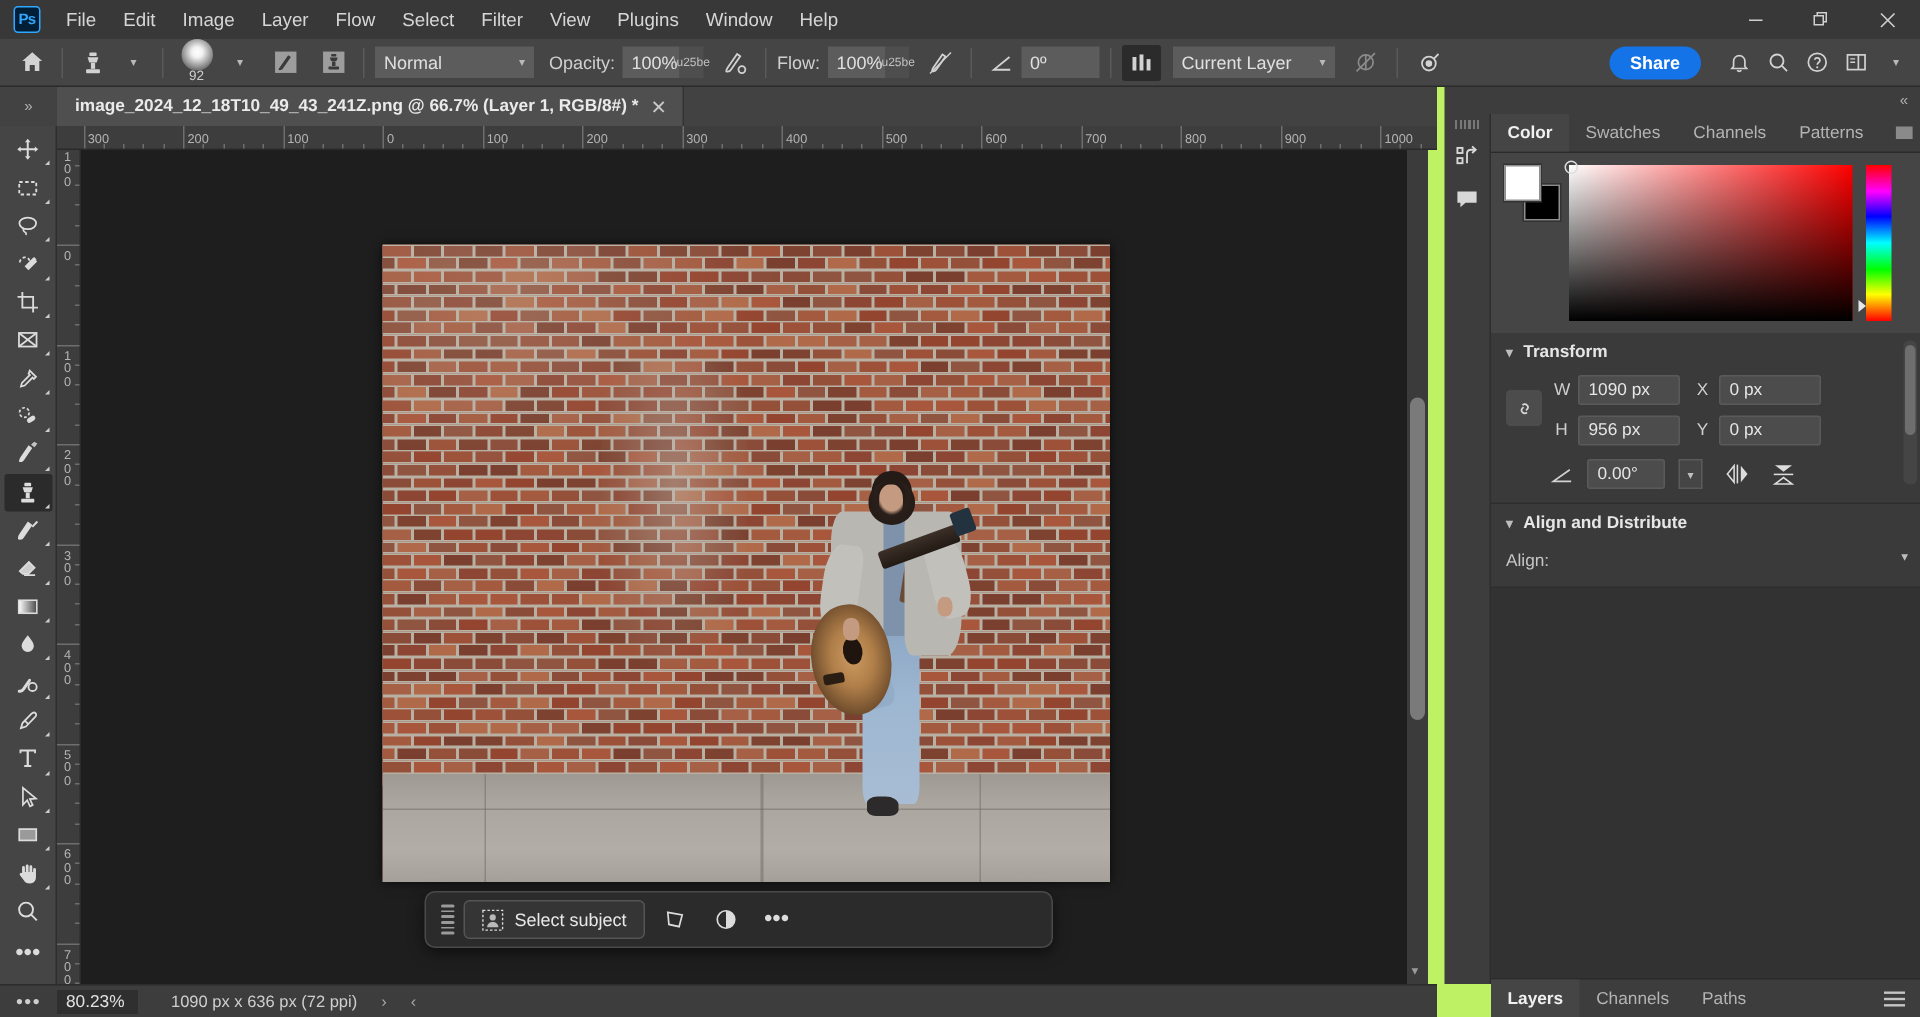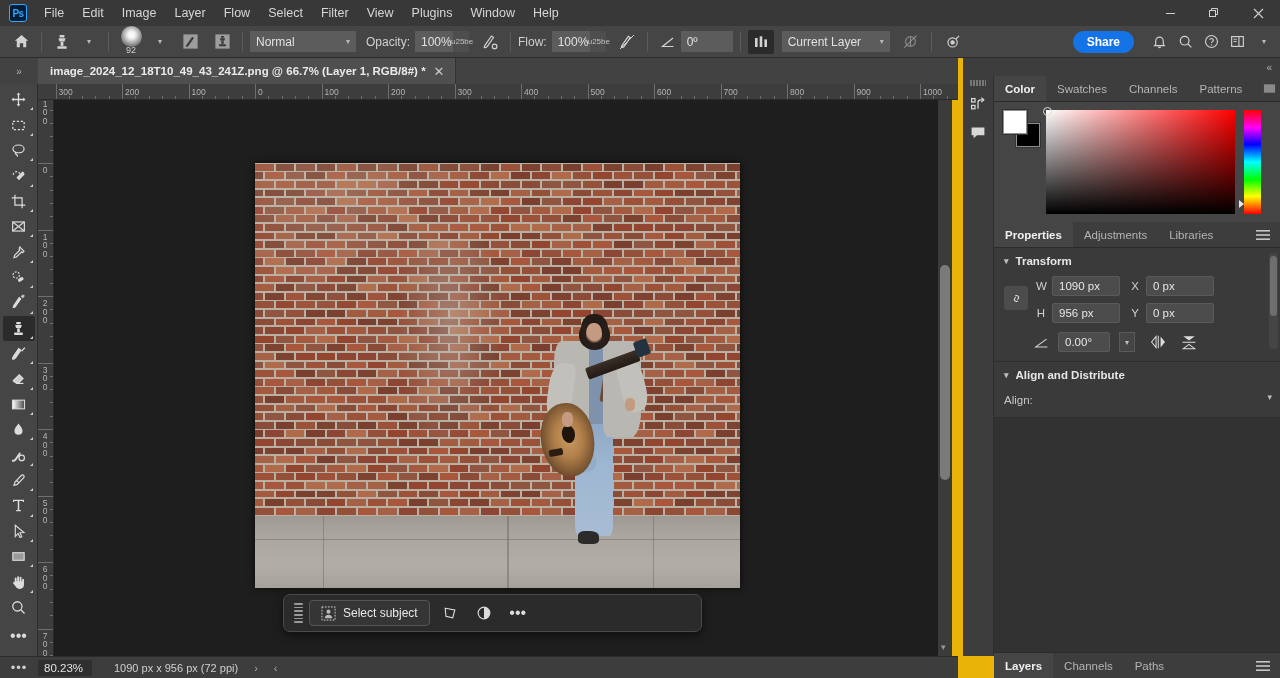--- a/index.html
+++ b/index.html
@@ -2,21 +2,21 @@
 <html><head>
 <meta charset="utf-8">
 <style>
   * { box-sizing: border-box; margin: 0; padding: 0; }
   html, body {
     width: 1280px; height: 678px; overflow: hidden;
     background: #1e1e1e;
     font-family: "Liberation Sans", sans-serif;
     -webkit-font-smoothing: antialiased;
   }
-  .app { position: relative; width: 1280px; height: 678px; background: #eab308; }
+  .app { position: relative; width: 1280px; height: 678px; background: #bef264; }
 
   
   .menubar {
     position: absolute; left: 0; top: 0; width: 1280px; height: 26px;
     background: #383838; display: flex; align-items: center;
   }
   .ps-logo {
     width: 18px; height: 18px; margin: 0 8px 0 9px; border-radius: 3px;
     background: #001e36; border: 1px solid #31a8ff;
     color: #31a8ff; font-size: 10px; font-weight: bold;
@@ -2115,21 +2115,21 @@
     <div class="sb-v-thumb"></div>
     <div class="sb-arrow" style="left:3px;bottom:4px">▾</div>
   </div>
   <div class="sb-h">
     <div class="sb-h-thumb"></div>
   </div>
 
   <div class="statusbar">
     <div class="status-dots">•••</div>
     <div class="status-zoom">80.23%</div>
-    <div class="status-info">1090 px x 956 px (72 ppi)</div>
+    <div class="status-info">1090 px x 636 px (72 ppi)</div>
     <div class="status-chev">›</div>
     <div class="status-chev">‹</div>
   </div>
 
   <div class="mini-collapse">«</div>
   <div class="minidock">
     <div class="minidock-grip"></div>
     <div class="mini-icon">
       <svg width="18" height="18" viewBox="0 0 18 18" fill="none" stroke="currentColor" stroke-width="1.25">
         <rect x="2.6" y="2.6" width="3.4" height="3.4"></rect>
@@ -2164,32 +2164,20 @@
         <div class="sw-fg"></div>
       </div>
       <div class="color-field">
         <div class="field-cursor"></div>
       </div>
       <div class="hue-strip">
         <div class="hue-marker"></div>
       </div>
     </div>
 
-    <div class="panel-tabs">
-      <div class="ptab active">Properties</div>
-      <div class="ptab">Adjustments</div>
-      <div class="ptab">Libraries</div>
-      <div class="ptab-menu">
-        <svg width="14" height="12" viewBox="0 0 14 12" fill="#c5c5c5">
-          <rect x="0" y="1" width="14" height="1.6"></rect>
-            <rect x="0" y="5.2" width="14" height="1.6"></rect>
-            <rect x="0" y="9.4" width="14" height="1.6"></rect>
-        </svg>
-      </div>
-    </div>
     <div class="props-body">
 
       <div class="section">
         <div class="sect-scroll">
             <i></i>
           </div>
         <div class="section-head">
           <span class="chev-d">▾</span>
           <span>Transform</span>
         </div>

